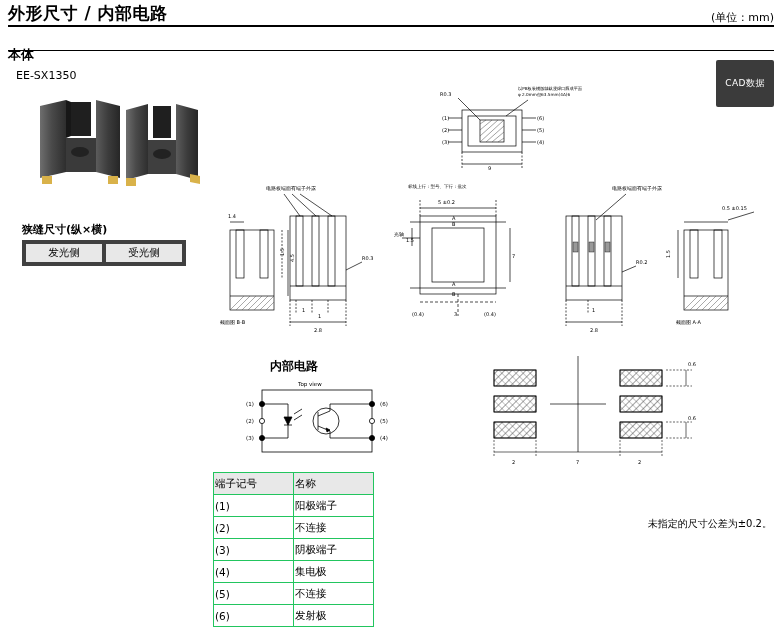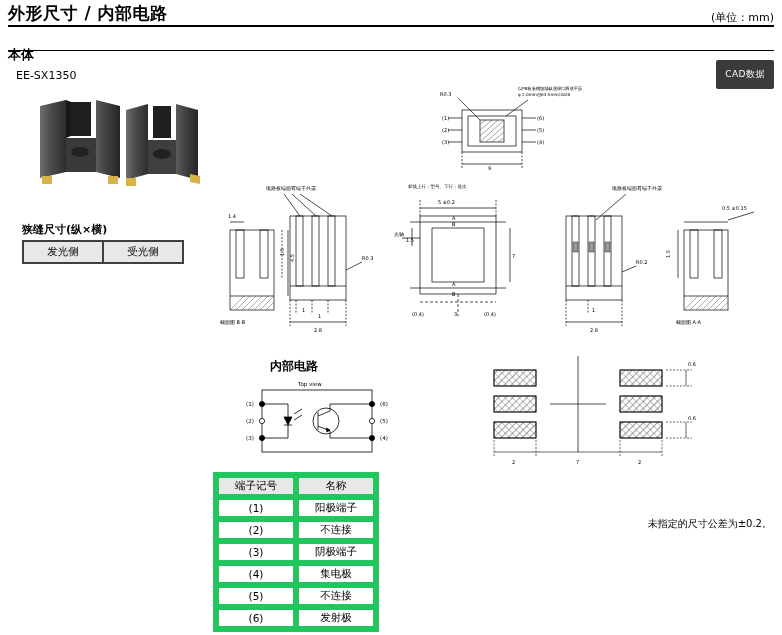--- a/index.html
+++ b/index.html
@@ -35,54 +35,54 @@
     border-bottom: 1px solid #000;
   }
   .model {
     position: absolute; left: 16px; top: 62px;
     font-size: 11px;
     margin-top: 7px;
   }
   .cad-badge {
     position: absolute; right: 8px; top: 60px;
     background: #3b3b3b; color: #fff;
-    font-size: 9px; padding: 8px 9px; border-radius: 2px;
+    font-size: 9px; padding: 17px 9px; border-radius: 2px;
     letter-spacing: 0.5px;
   }
 
   
   .photo-wrap { position: absolute; left: 22px; top: 86px; width: 190px; height: 110px; }
 
   
   .slot-label {
     position: absolute; left: 22px; top: 222px; font-size: 11px; font-weight: bold;
   }
   table.slot {
     position: absolute; left: 22px; top: 240px;
     border-collapse: collapse; font-size: 10.5px;
   }
   table.slot th, table.slot td {
-    border: 2px solid #404040; width: 80px; height: 22px;
+    border: 4px solid #404040; width: 80px; height: 22px;
     text-align: center; vertical-align: middle; font-weight: normal;
   }
   table.slot th { background: #e8e8e8; }
 
   
   .circ-title {
     position: absolute; left: 270px; top: 358px;
     font-size: 12px; font-weight: bold;
   }
 
   
   table.pins {
     position: absolute; left: 213px; top: 472px;
     border-collapse: collapse; font-size: 10.5px;
   }
   table.pins th, table.pins td {
-    border: 6px solid #22c55e; height: 22px; text-align: center;
+    border: 1px solid #22c55e; height: 22px; text-align: left;
     vertical-align: middle; font-weight: normal;
   }
   table.pins th:first-child, table.pins td:first-child { width: 80px; }
   table.pins th:last-child, table.pins td:last-child { width: 80px; }
   table.pins th { background: #e8e8e8; }
 
   .footnote {
     position: absolute; right: 10px; bottom: 10px; font-size: 10px;
   }
 

